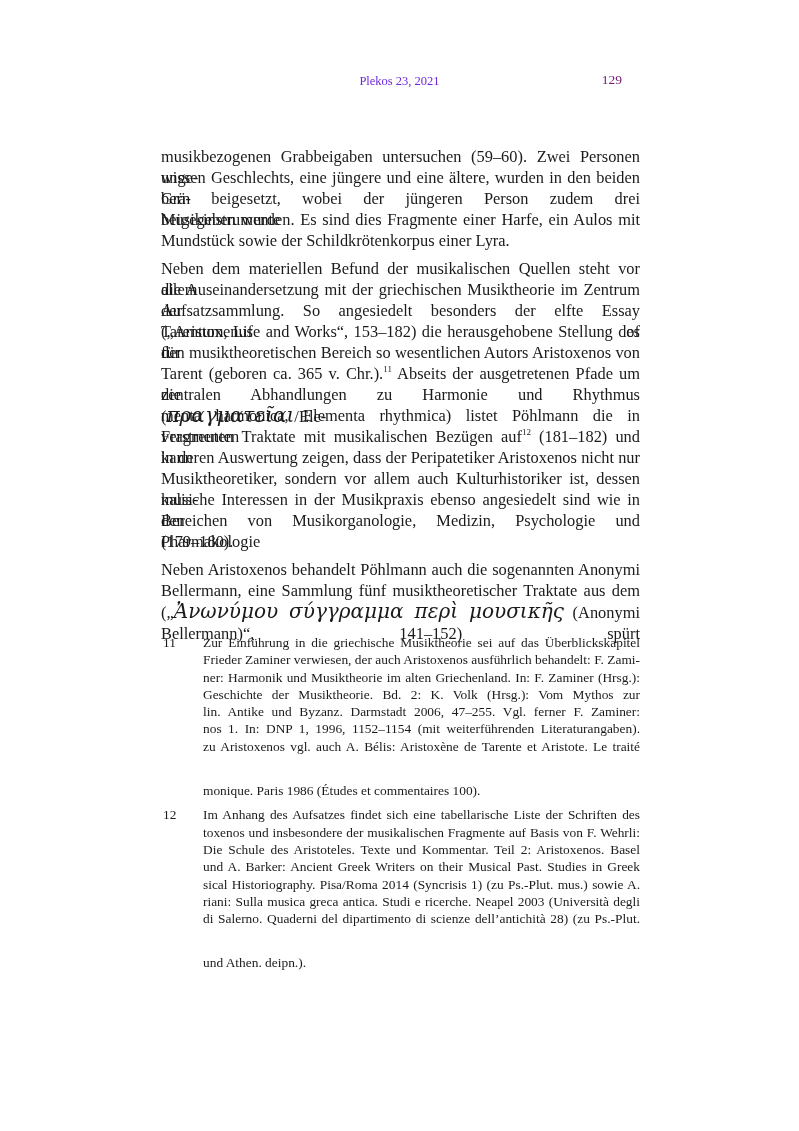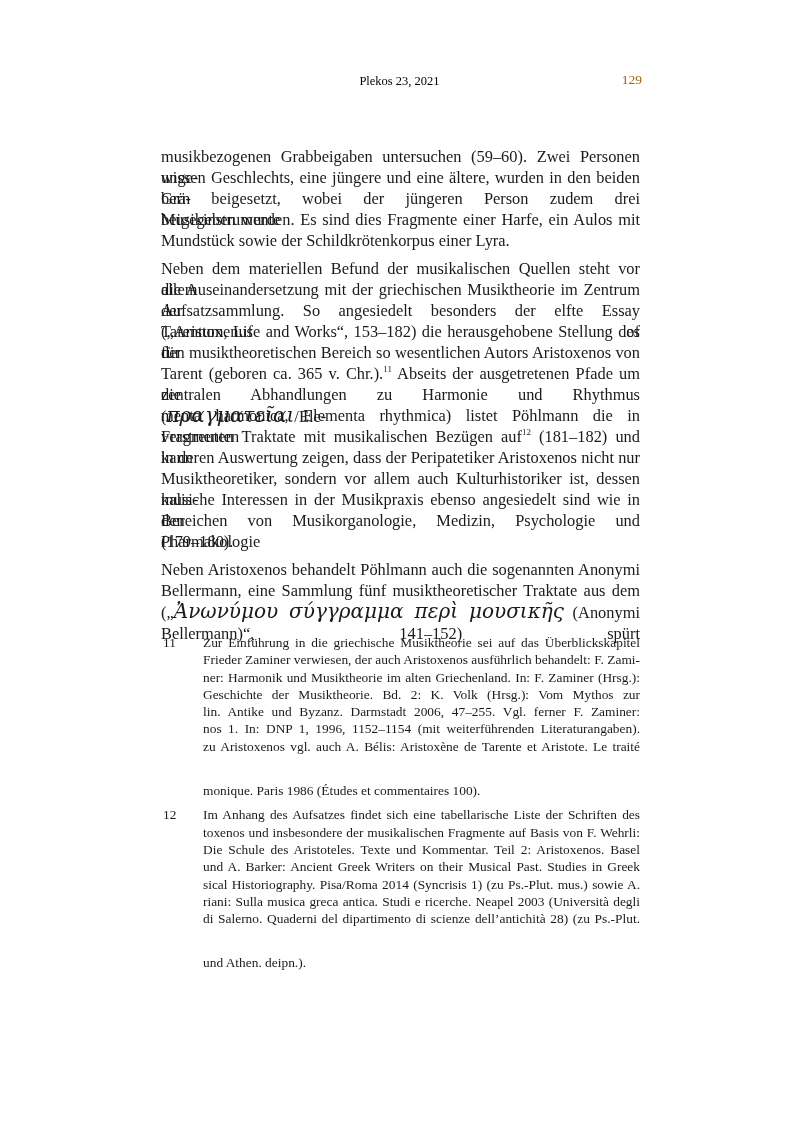--- a/index.html
+++ b/index.html
@@ -1,21 +1,21 @@
 <!DOCTYPE html>
 <html><head>
 <meta charset="utf-8">
 <style>
   html, body { margin: 0; padding: 0; background: #ffffff; }
   body { width: 799px; height: 1131px; position: relative; overflow: hidden;
          font-family: "Liberation Serif", "DejaVu Serif", serif; color: #1a1a1a; }
   .header-title { position: absolute; top: 74px; left: 0; width: 799px; text-align: center;
-                  font-size: 12.5px; color: #000000; }
-  .page-number { position: absolute; top: 72px; left: 600px; width: 42px; text-align: right;
-                 font-size: 13.5px; color: #a16207; }
+                  font-size: 12.5px; color: #6d28d9; }
+  .page-number { position: absolute; top: 72px; left: 580px; width: 42px; text-align: right;
+                 font-size: 13.5px; color: #701a75; }
   .body-text { position: absolute; left: 161px; width: 479px; top: 146px; }
   .para { margin: 0 0 7px 0; }
   .line { display: block; font-size: 16.4px; line-height: 21px; height: 21px;
           text-align: justify; text-align-last: justify; white-space: nowrap; overflow: visible; }
   .line.last { text-align-last: left; }
   .line span.j { display: block; text-align: justify; text-align-last: justify; white-space: normal; }
   .line.last span.j { text-align-last: left; }
   sup.fnref { font-size: 9px; line-height: 0; vertical-align: super; position: relative; top: -1px; }
   .greek { font-family: "DejaVu Serif", serif; font-size: 20px; font-style: italic; }
   .footnotes { position: absolute; left: 161px; width: 479px; top: 634px; }

